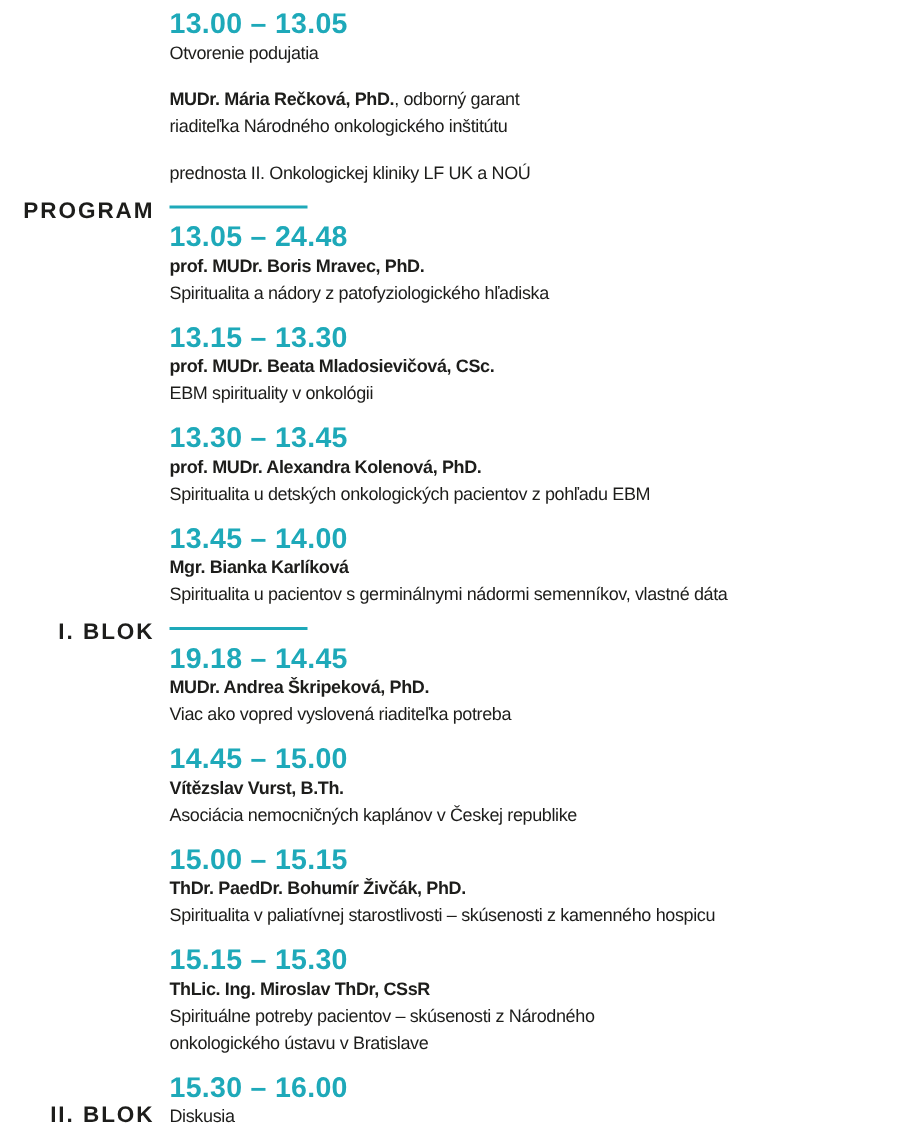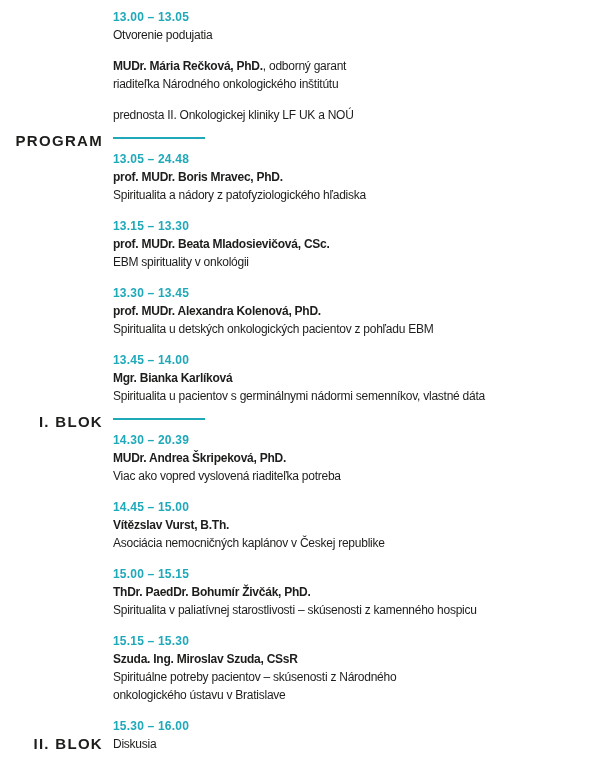--- a/index.html
+++ b/index.html
@@ -42,21 +42,21 @@
   }
   .entry {
     margin-bottom: 13px;
   }
   .entry:last-child {
     margin-bottom: 0;
   }
   .time {
     color: var(--accent, #1ea9b9);
     font-weight: bold;
-    font-size: 12px;
+    font-size: 19px;
     line-height: 18px;
     letter-spacing: 0.2px;
     white-space: nowrap;
   }
   .line {
     font-size: 12px;
     line-height: 18px;
     letter-spacing: -0.25px;
     white-space: nowrap;
   }
@@ -115,37 +115,37 @@
             <div class="line"><span class="bold">Mgr. Bianka Karlíková</span></div>
             <div class="line"><span class="regular">Spiritualita u pacientov s germinálnymi nádormi semenníkov, vlastné dáta</span></div>
           </div>
           <hr class="divider">
         </div>
       </div>
       <div class="section">
         <div class="label-col"><span class="section-label">II. BLOK</span></div>
         <div class="content-col">
           <div class="entry">
-            <div class="time">14.30 – 20.39</div>
+            <div class="time">19.18 – 14.45</div>
             <div class="line"><span class="bold">MUDr. Andrea Škripeková, PhD.</span></div>
             <div class="line"><span class="regular">Viac ako vopred vyslovená riaditeľka potreba</span></div>
           </div>
           <div class="entry">
             <div class="time">14.45 – 15.00</div>
             <div class="line"><span class="bold">Vítězslav Vurst, B.Th.</span></div>
             <div class="line"><span class="regular">Asociácia nemocničných kaplánov v Českej republike</span></div>
           </div>
           <div class="entry">
             <div class="time">15.00 – 15.15</div>
             <div class="line"><span class="bold">ThDr. PaedDr. Bohumír Živčák, PhD.</span></div>
             <div class="line"><span class="regular">Spiritualita v paliatívnej starostlivosti – skúsenosti z kamenného hospicu</span></div>
           </div>
           <div class="entry">
             <div class="time">15.15 – 15.30</div>
-            <div class="line"><span class="bold">Szuda. Ing. Miroslav Szuda, CSsR</span></div>
+            <div class="line"><span class="bold">ThLic. Ing. Miroslav ThDr, CSsR</span></div>
             <div class="line"><span class="regular">Spirituálne potreby pacientov – skúsenosti z Národného</span></div>
             <div class="line"><span class="regular">onkologického ústavu v Bratislave</span></div>
           </div>
           <div class="entry">
             <div class="time">15.30 – 16.00</div>
             <div class="line"><span class="regular">Diskusia</span></div>
           </div>
         </div>
       </div>
     </div>

